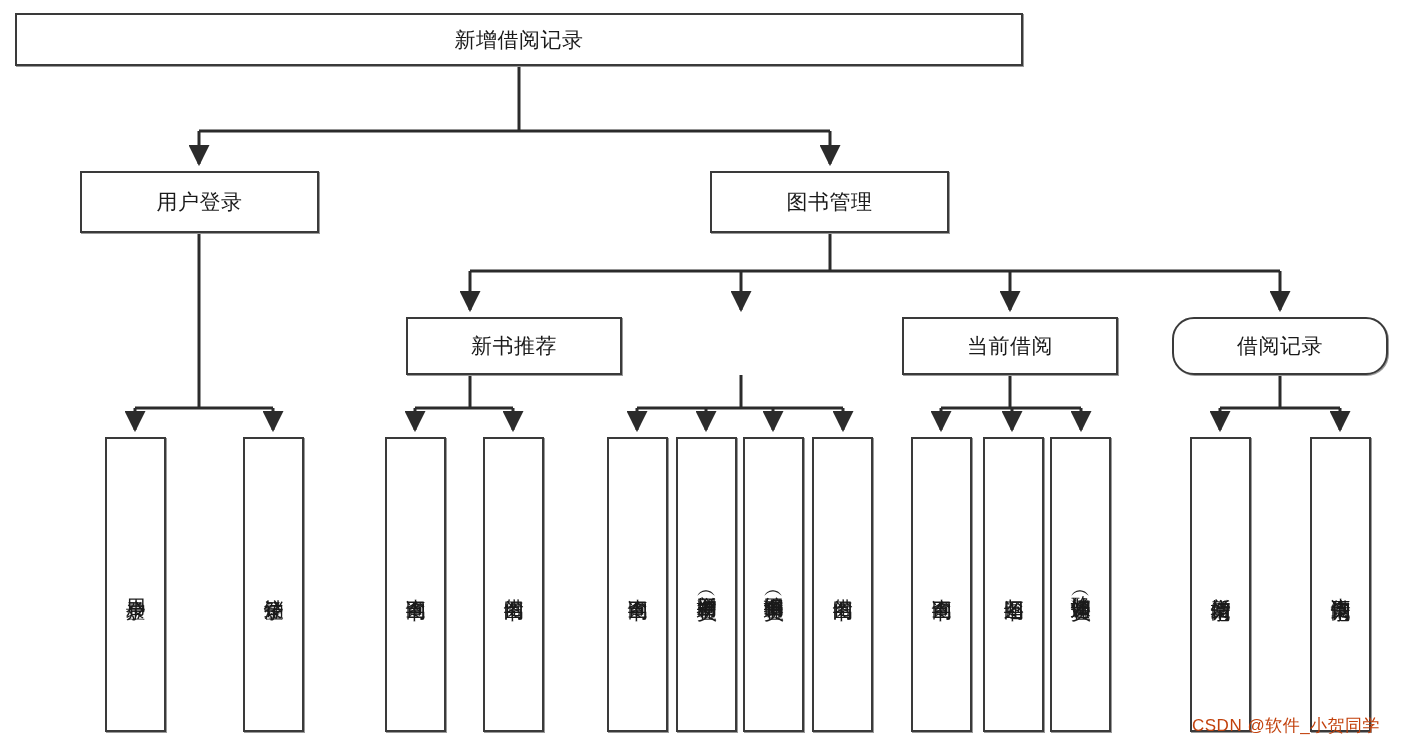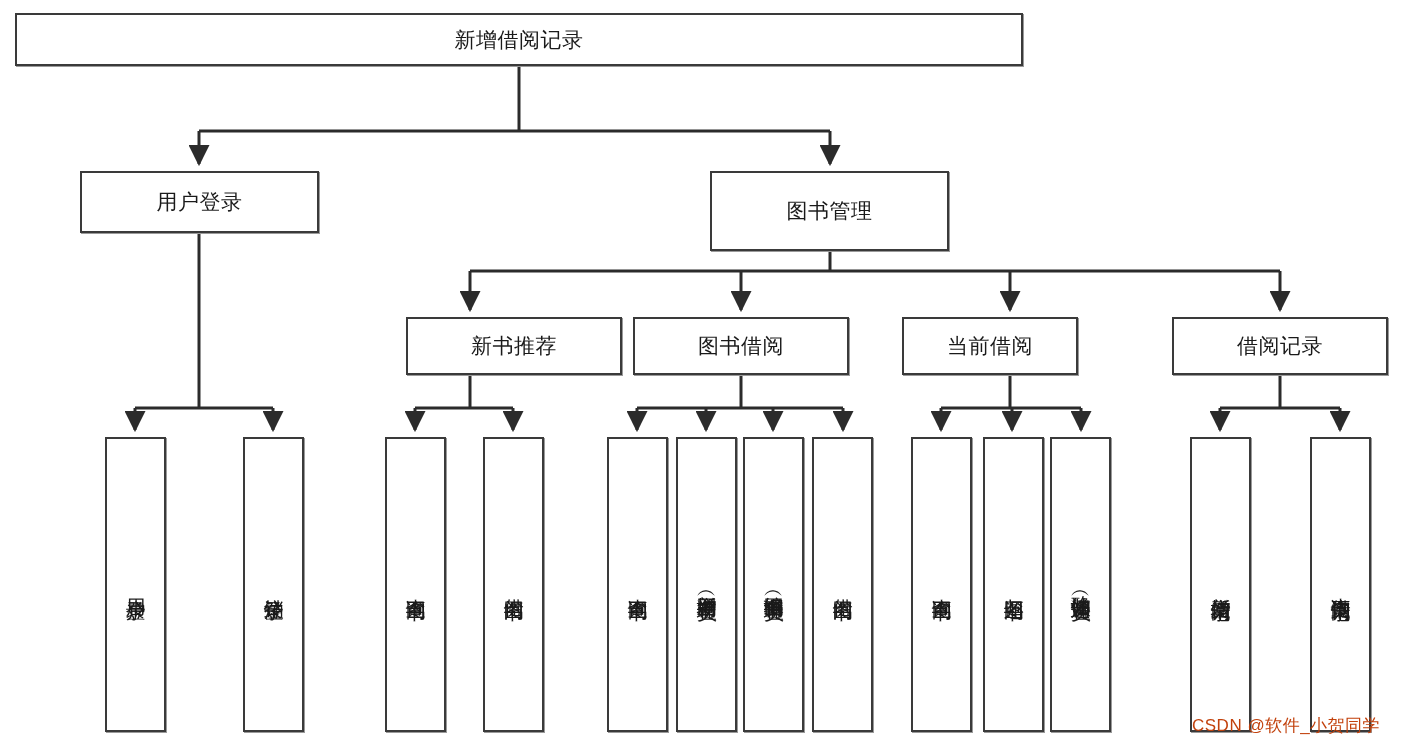--- a/index.html
+++ b/index.html
@@ -122,34 +122,31 @@
     </g>
   </svg>
 
   <div class="node-box" style="left: 15px; top: 13px; width: 1008px; height: 53px;">
     <span class="node-label-h">新增借阅记录</span>
   </div>
 
   <div class="node-box" style="left: 80px; top: 171px; width: 239px; height: 62px;">
     <span class="node-label-h">用户登录</span>
   </div>
-  <div class="node-box" style="left: 710px; top: 171px; width: 239px; height: 80px;">
+  <div class="node-box" style="left: 710px; top: 171px; width: 239px; height: 62px;">
     <span class="node-label-h">图书管理</span>
   </div>
 
   <div class="node-box" style="left: 362px; top: 317px; width: 216px; height: 58px; margin-left: 44px;">
     <span class="node-label-h">新书推荐</span>
   </div>
-  <div class="node-box" style="left: 633px; top: 317px; width: 216px; height: 58px;">
-    <span class="node-label-h">图书借阅</span>
-  </div>
-  <div class="node-box" style="left: 902px; top: 317px; width: 176px; height: 58px;">
+  <div class="node-box" style="left: 902px; top: 317px; width: 216px; height: 58px;">
     <span class="node-label-h">当前借阅</span>
   </div>
-  <div class="node-box" style="left: 1172px; top: 317px; width: 216px; height: 58px;">
+  <div class="node-box" style="left: 1172px; top: 317px; width: 216px; height: 58px; border-radius: 22px;">
     <span class="node-label-h">借阅记录</span>
   </div>
 
   <div class="node-box" style="left: 105px; top: 437px; width: 61px; height: 295px;">
     <span class="node-label-v">用户登录</span>
   </div>
   <div class="node-box" style="left: 243px; top: 437px; width: 61px; height: 295px;">
     <span class="node-label-v">注销登录</span>
   </div>
   <div class="node-box" style="left: 385px; top: 437px; width: 61px; height: 295px;">

